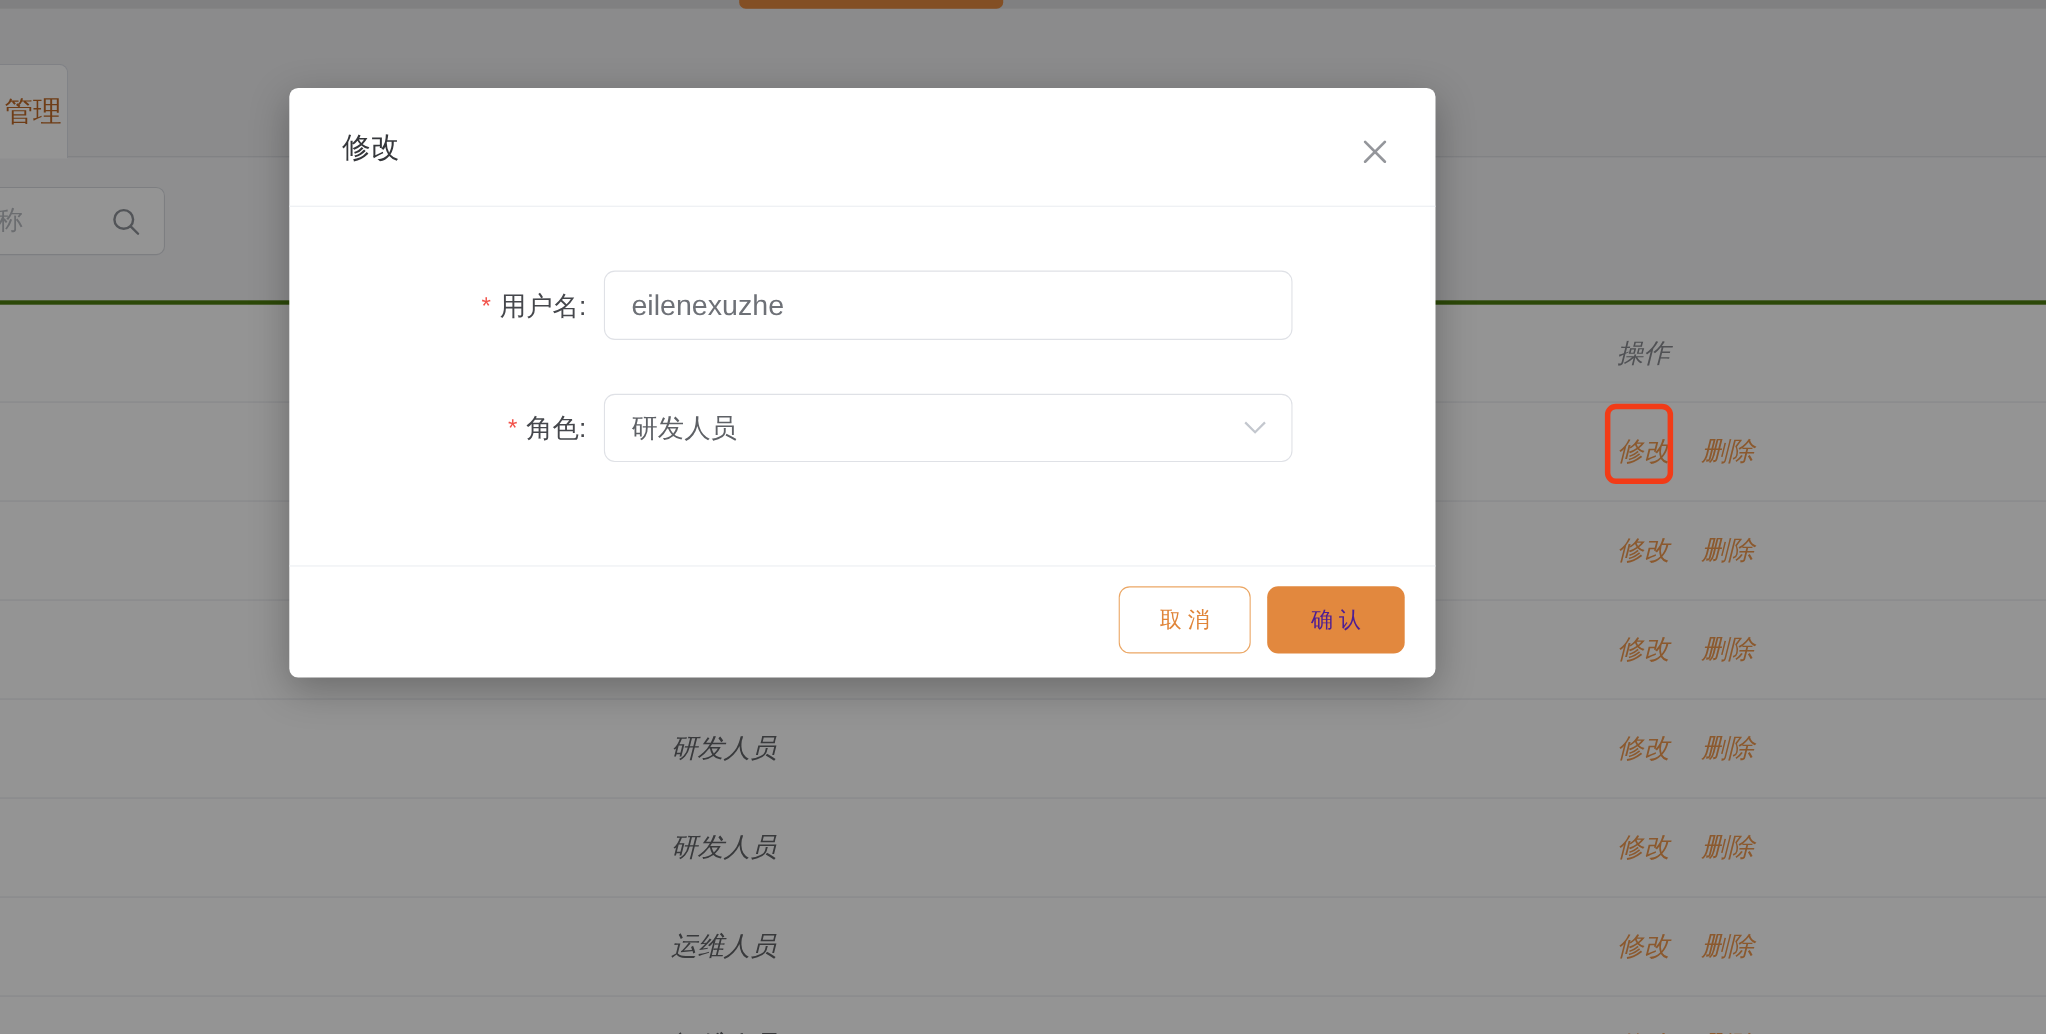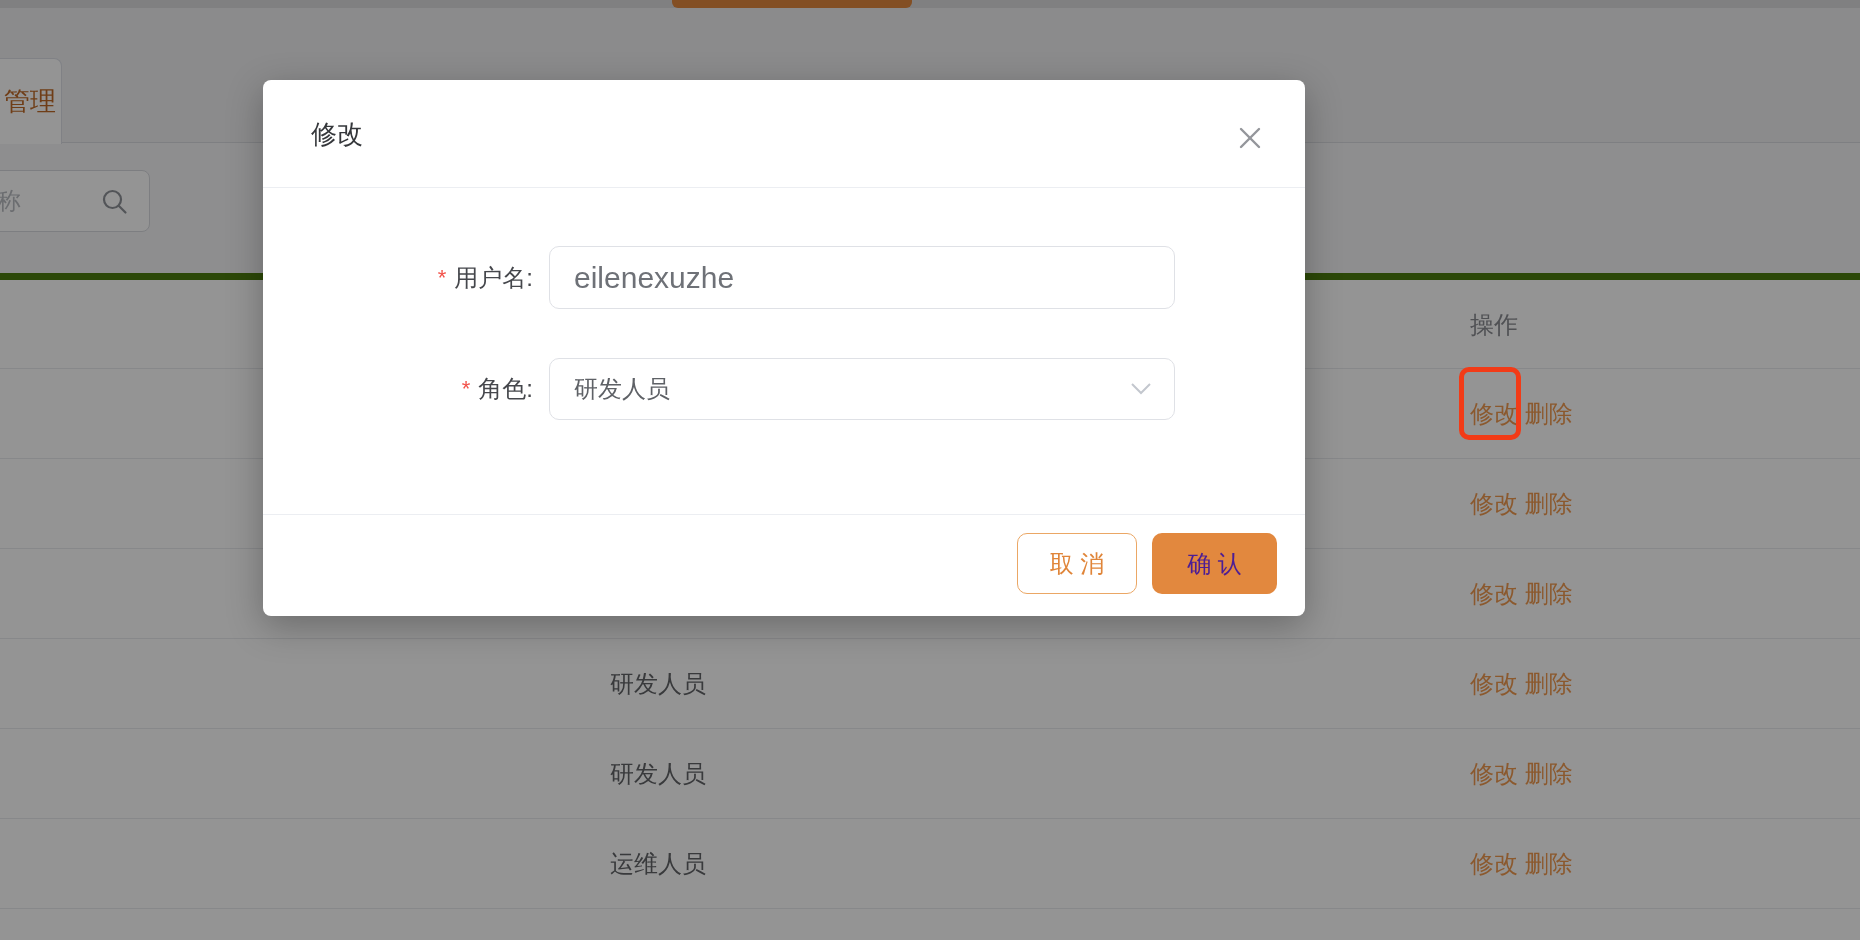--- a/index.html
+++ b/index.html
@@ -26,29 +26,29 @@
   .tabs-line  { position:absolute; left:0; top:142px; width:1860px; height:1px; background:#D9DBE0; z-index:1; }
 
   
   .search-box { position:absolute; left:-62px; top:170px; width:212px; height:62px; background:#FFFFFF;
                 border:1px solid #D8DADF; border-radius:8px; }
   .search-ph  { position:absolute; left:58px; top:0; height:60px; line-height:60px; font-size:24px; color:#B9BCC2; }
   .search-ico { position:absolute; right:20px; top:17px; }
 
   
   .table { position:absolute; left:0; top:273px; width:1860px; height:667px; background:#FFFFFF;
-           border-top:7px solid #4d7c0f; }
+           border-top:4px solid #4d7c0f;font-style:italic; }
   .thead { position:absolute; left:0; top:0; width:1860px; height:89px; border-bottom:1px solid #E8EAEE; }
   .th-op { position:absolute; left:1470px; top:0; height:89px; line-height:89px; font-size:24px; color:#8A8C92; font-weight:500; }
   .trow  { position:absolute; left:0; width:1860px; height:90px; border-bottom:1px solid #E8EAEE; }
   .td-role { position:absolute; left:500px; top:0; width:316px; height:90px; line-height:90px;
              text-align:center; font-size:24px; color:#626468; }
   .td-ops  { position:absolute; left:1470px; top:0; height:90px; line-height:90px; font-size:24px; white-space:nowrap; }
   .op-link { color:#F09A50; cursor:pointer; text-decoration:none; }
-  .op-link + .op-link { }
+  .op-link + .op-link { margin-left:22px; }
 
   
   .overlay { position:absolute; inset:0; background:rgba(0,0,0,0.42); z-index:10; }
 
   
   .red-box { position:absolute; left:1459px; top:367px; width:62px; height:73px;
              border:5px solid #F23B17; border-radius:10px; z-index:20; }
 
   
   .modal { position:absolute; left:263px; top:80px; width:1042px; height:536px; background:#FFFFFF;
@@ -58,30 +58,30 @@
   .modal-close  { position:absolute; left:966px; top:37px; width:42px; height:42px; display:flex;
                   align-items:center; justify-content:center; cursor:pointer; }
 
   .form-row { position:absolute; left:0; width:100%; height:63px; }
   .row-username { top:166px; }
   .row-role     { top:278px; height:62px; }
   .form-label { position:absolute; left:60px; top:0; width:210px; height:100%; text-align:right;
                 font-size:24px; color:#45474C; display:flex; align-items:center; justify-content:flex-end; }
   .req-mark { color:#F2524A; margin-right:8px; font-size:22px; }
   .form-input { position:absolute; left:286px; top:0; width:626px; height:100%; border:1.5px solid #DFE1E6;
-                border-radius:10px; font-size:30px; color:#6E7177; padding:0 24px;
+                border-radius:10px; font-size:26px; color:#6E7177; padding:0 24px;
                 font-family:"Liberation Sans","DejaVu Sans",sans-serif; background:#FFFFFF; outline:none; }
   .form-select { position:absolute; left:286px; top:0; width:626px; height:100%; border:1.5px solid #DFE1E6;
                  border-radius:10px; background:#FFFFFF; cursor:pointer; }
   .select-text { position:absolute; left:24px; top:0; height:100%; display:flex; align-items:center;
                  font-size:24px; color:#5E6166; }
   .select-arrow { position:absolute; right:22px; top:50%; margin-top:-7px; }
 
   .modal-footer { position:absolute; left:0; top:434px; width:100%; height:102px; border-top:1px solid #ECEEF2; }
-  .btn { position:absolute; top:18px; height:61px; border-radius:10px; font-size:24px; cursor:pointer;
+  .btn { position:absolute; top:18px; height:61px; border-radius:10px; font-size:20px; cursor:pointer;
          display:flex; align-items:center; justify-content:center;
          font-family:"Liberation Sans","DejaVu Sans",sans-serif; }
   .btn-cancel  { left:754px; width:120px; background:#FFFFFF; border:1.5px solid #EBA765; color:#E08539; }
   .btn-confirm { left:889px; width:125px; background:#E2883E; border:none; color:#4c1d95; }
 </style>
 </head>
 <body>
 
 <div class="page">
 

